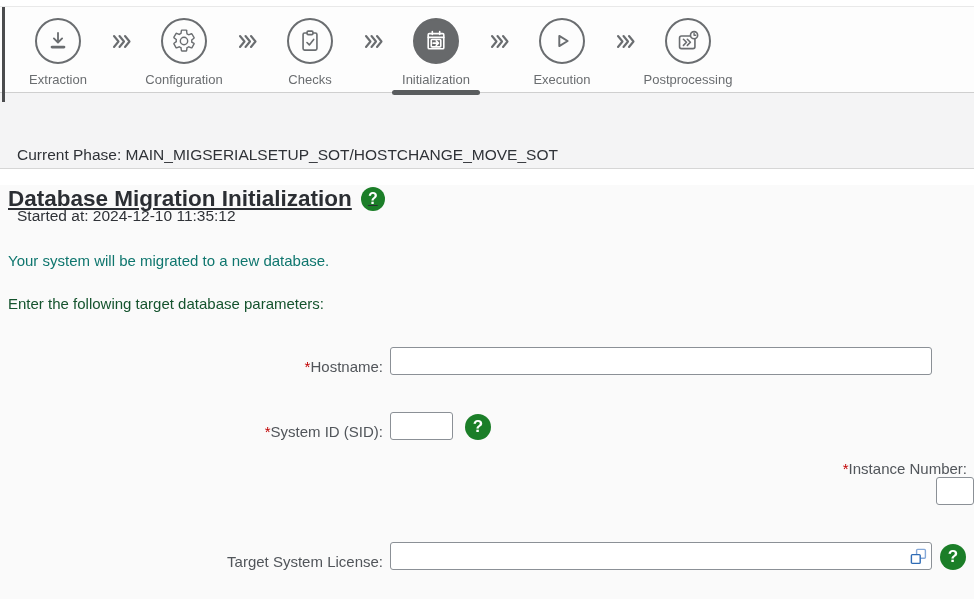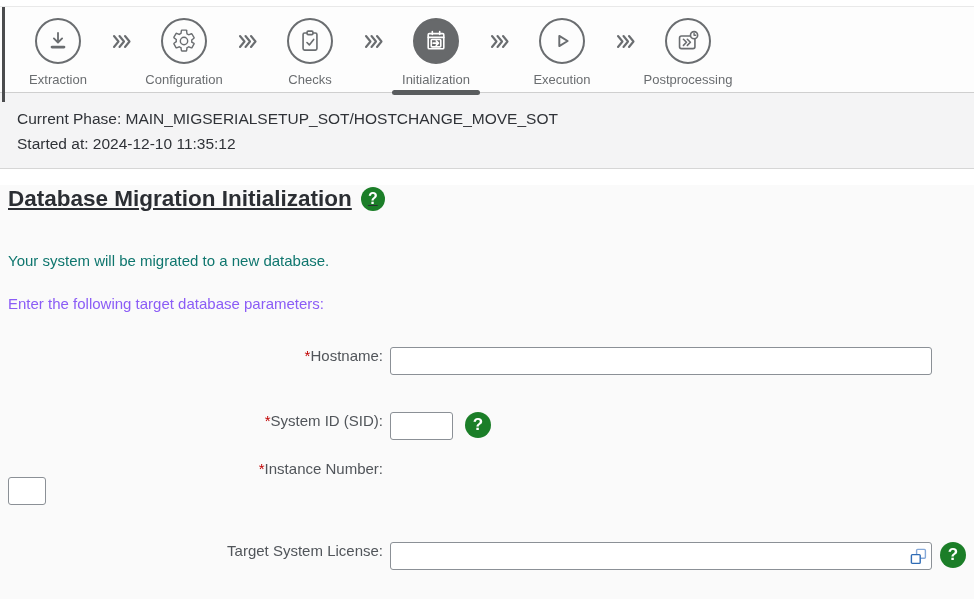--- a/index.html
+++ b/index.html
@@ -54,21 +54,21 @@
 
   
   .phaseinfo {
     height:76px;
     background:#f4f4f5;
     border-bottom:1px solid #d6d6d6;
     padding:13px 0 0 17px;
     font-size:15.5px;
     color:#2f3237;
   }
-  .phaseinfo .line { line-height:25px; }
+  .phaseinfo .line { line-height:25px;margin-top:36px; }
 
   
   .content {
     height:420px;
     background:#fafafa;
     padding-left:8px;
   }
   h1 {
     margin-top:16px;
     font-size:22.5px;
@@ -82,24 +82,24 @@
     background:#1b7e28; color:#fff;
     border-radius:50%;
     font-weight:bold;
     cursor:pointer;
     flex:0 0 auto;
   }
   .help.h24 { width:24px; height:24px; font-size:16px; }
   .help.h26 { width:26px; height:26px; font-size:17px; }
 
   .intro1 { margin-top:38px; font-size:15px; line-height:19px; color:#0f766e; }
-  .intro2 { margin-top:24px; font-size:15px; line-height:19px; color:#8b5cf6; }
+  .intro2 { margin-top:24px; font-size:15px; line-height:19px; color:#14532d; }
 
   .form { margin-top:34px; }
-  .form-row { display:flex; align-items:flex-start; }
+  .form-row { display:flex; align-items:flex-end; }
   .form-row.r1 { margin-bottom:37px; }
   .form-row.r2 { margin-bottom:20px; }
   .form-row.r3 { margin-bottom:37px;flex-direction:column; }
   .form-label {
     width:375px; text-align:right;
     font-size:15px; color:#51555a;
     margin-right:7px;
     white-space:nowrap;
   }
   .req { color:#c00000; }

